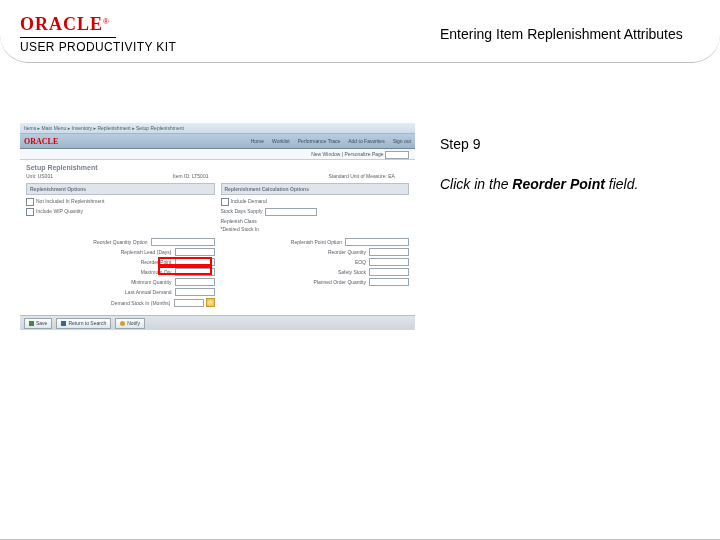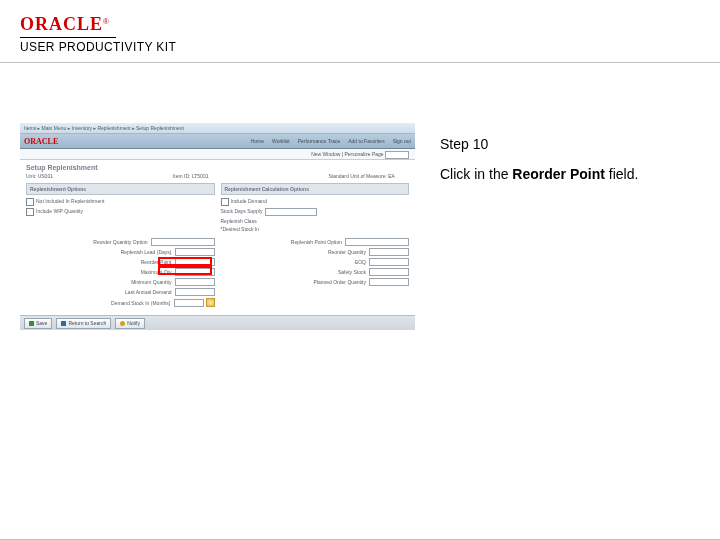--- a/index.html
+++ b/index.html
@@ -11,20 +11,21 @@
     font-family: Arial, Helvetica, sans-serif;
     color: #000;
     overflow: hidden;
   }
 
   
   .header {
     position: relative;
     height: 62px;
     border-bottom: 1px solid #bfbfbf;
+    border-radius: 28px;
   }
   .logo-block {
     position: absolute;
     left: 20px;
     top: 14px;
   }
   .logo-oracle {
     font-family: Georgia, 'Times New Roman', serif;
     font-weight: bold;
     font-size: 18px;
@@ -243,23 +244,24 @@
   
   .step-label {
     position: absolute;
     left: 440px;
     top: 73px;
     font-size: 14px;
   }
   .instruction {
     position: absolute;
     left: 440px;
-    top: 103px;
+    top: 113px;
     font-size: 14px;
     white-space: nowrap;
+    font-style: italic;
   }
   .instruction b { font-weight: bold; }
 
   
   .bottomline {
     position: absolute;
     left: 0;
     right: 0;
     bottom: 0;
     height: 1px;
@@ -268,20 +270,21 @@
 </style>
 </head>
 <body>
 
 <div class="header">
   <div class="logo-block">
     <span class="logo-oracle">ORACLE</span><span class="logo-tm">®</span>
     <div class="logo-divider"></div>
     <div class="logo-sub">USER PRODUCTIVITY KIT</div>
   </div>
+  <div class="header-title">Entering Item Replenishment Attributes</div>
 </div>
 
 <div class="content">
 
   <div class="shot">
     <div class="crumbbar">Items ▸ Main Menu ▸ Inventory ▸ Replenishment ▸ Setup Replenishment</div>
     <div class="topbar">
       <span class="brand">ORACLE</span>
       <span>Home</span>
       <span>Worklist</span>
@@ -383,20 +386,20 @@
       <div class="hot" style="left:138px; top:28px; width:54px; height:9px;"></div>
     </div>
 
     <div class="btnbar">
       <div class="btn"><span class="ic ic-save"></span><span>Save</span></div>
       <div class="btn"><span class="ic ic-revver"></span><span>Return to Search</span></div>
       <div class="btn"><span class="ic ic-help"></span><span>Notify</span></div>
     </div>
   </div>
 
-  <div class="step-label">Step 10</div>
+  <div class="step-label">Step 9</div>
   <div class="instruction">
     <span>Click in the </span><b>Reorder Point</b><span> field.</span>
   </div>
 
 </div>
 
 <div class="bottomline"></div>
 
 </body></html>

